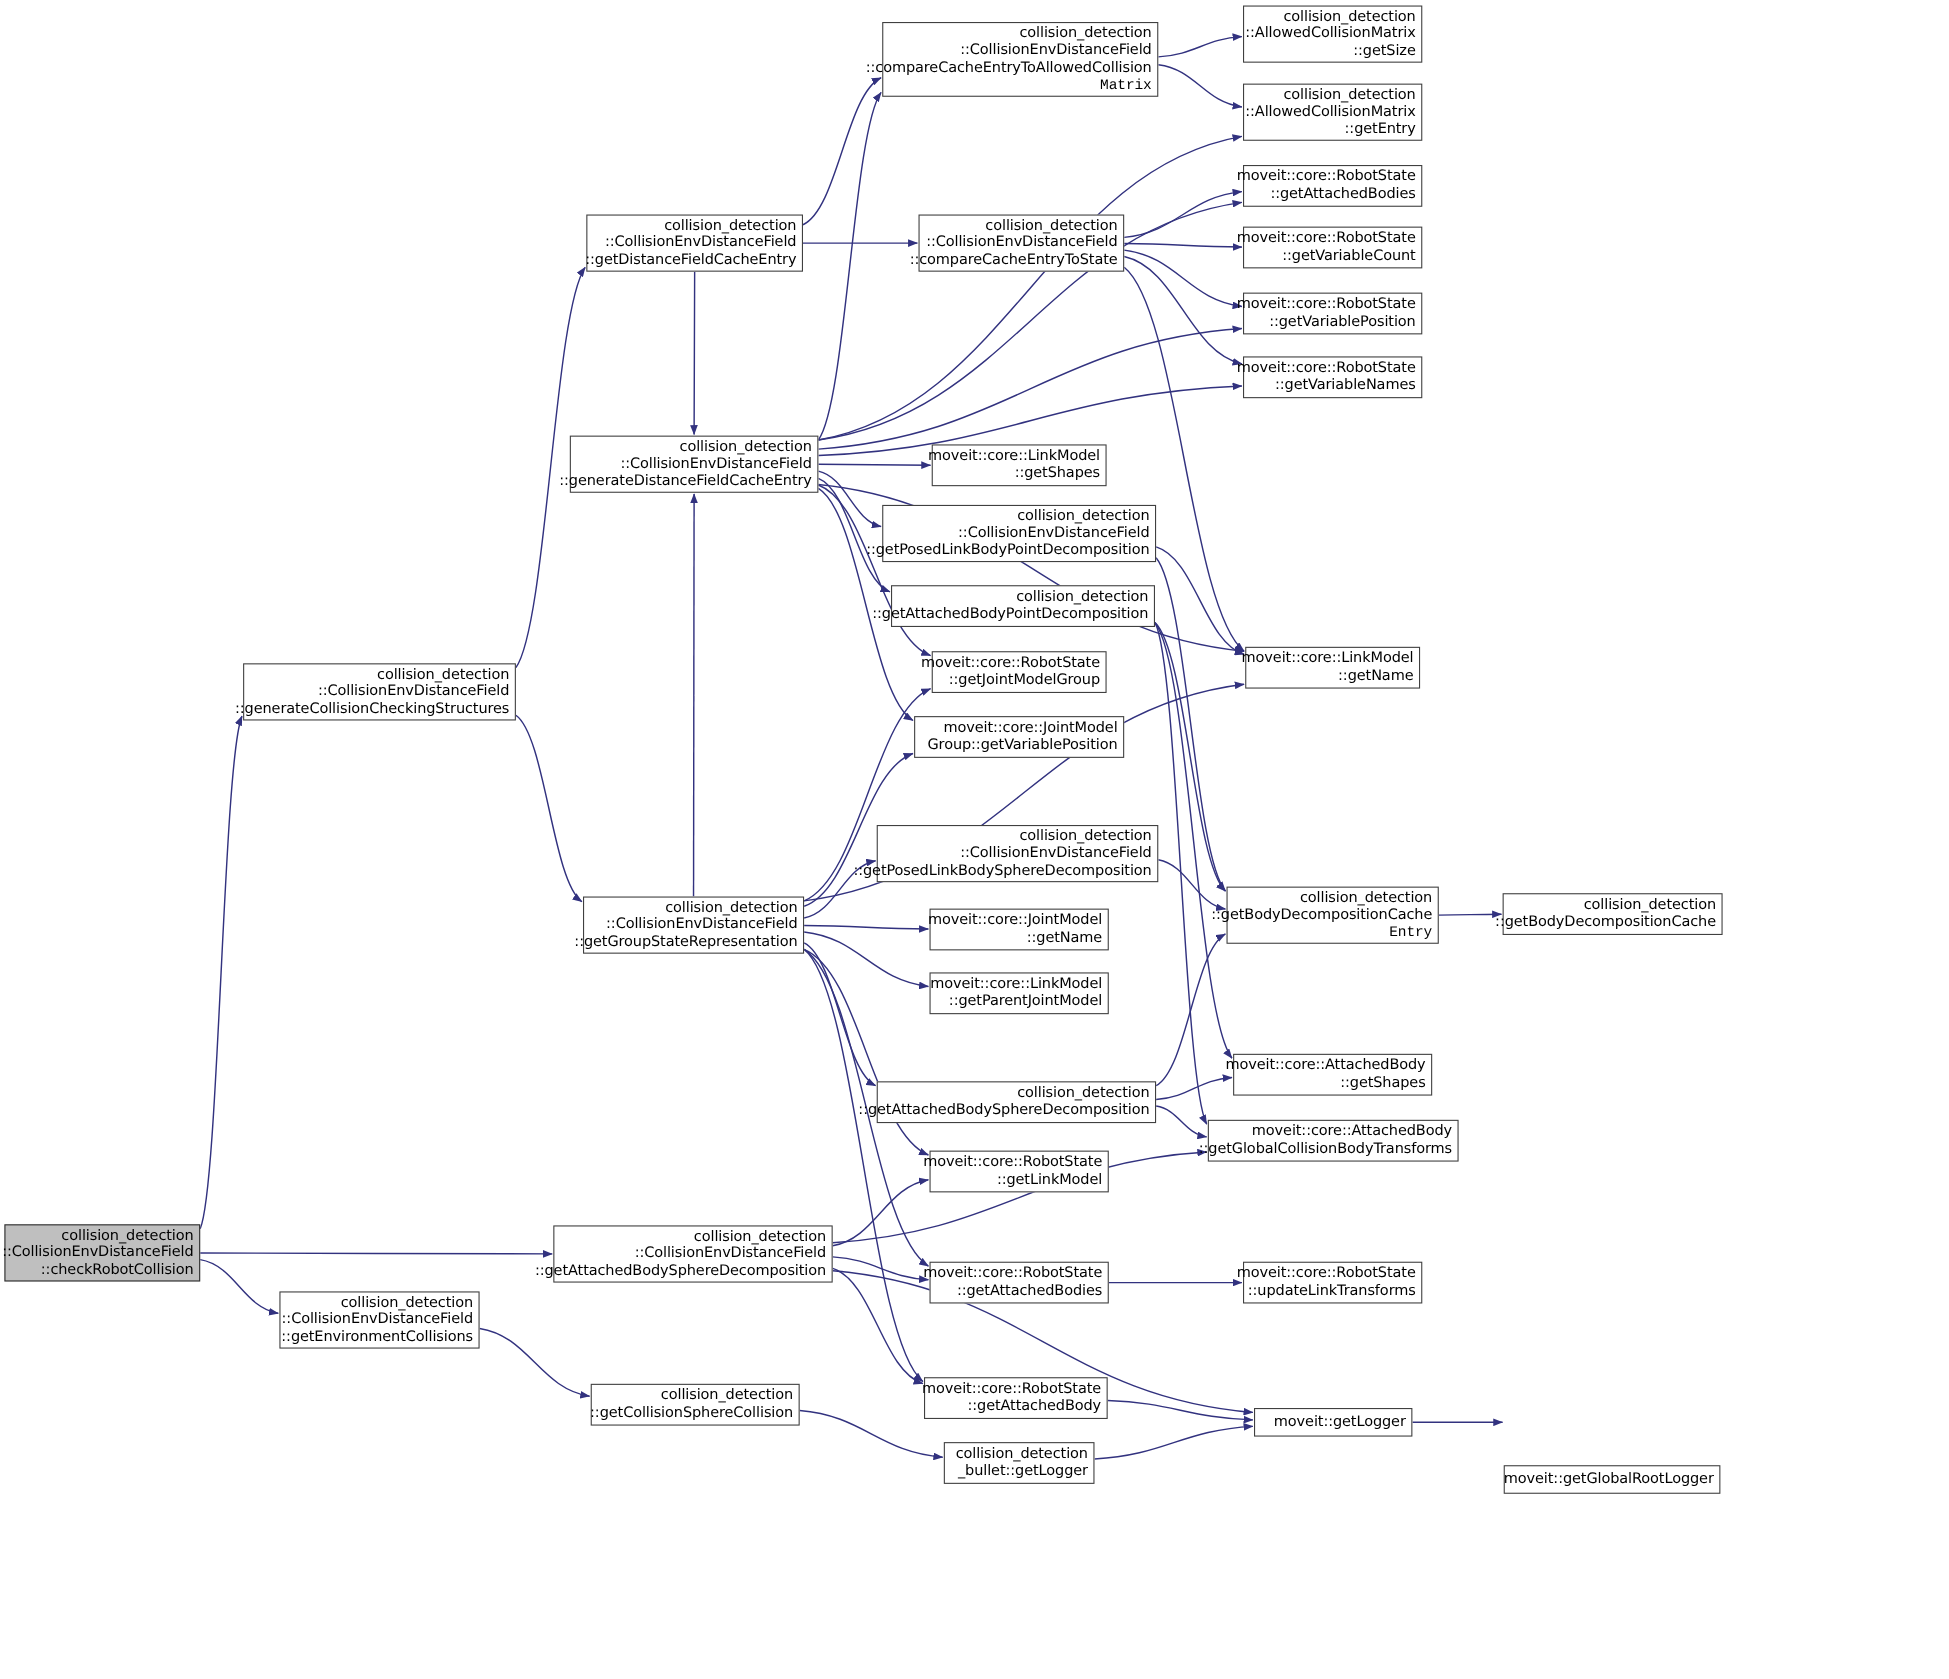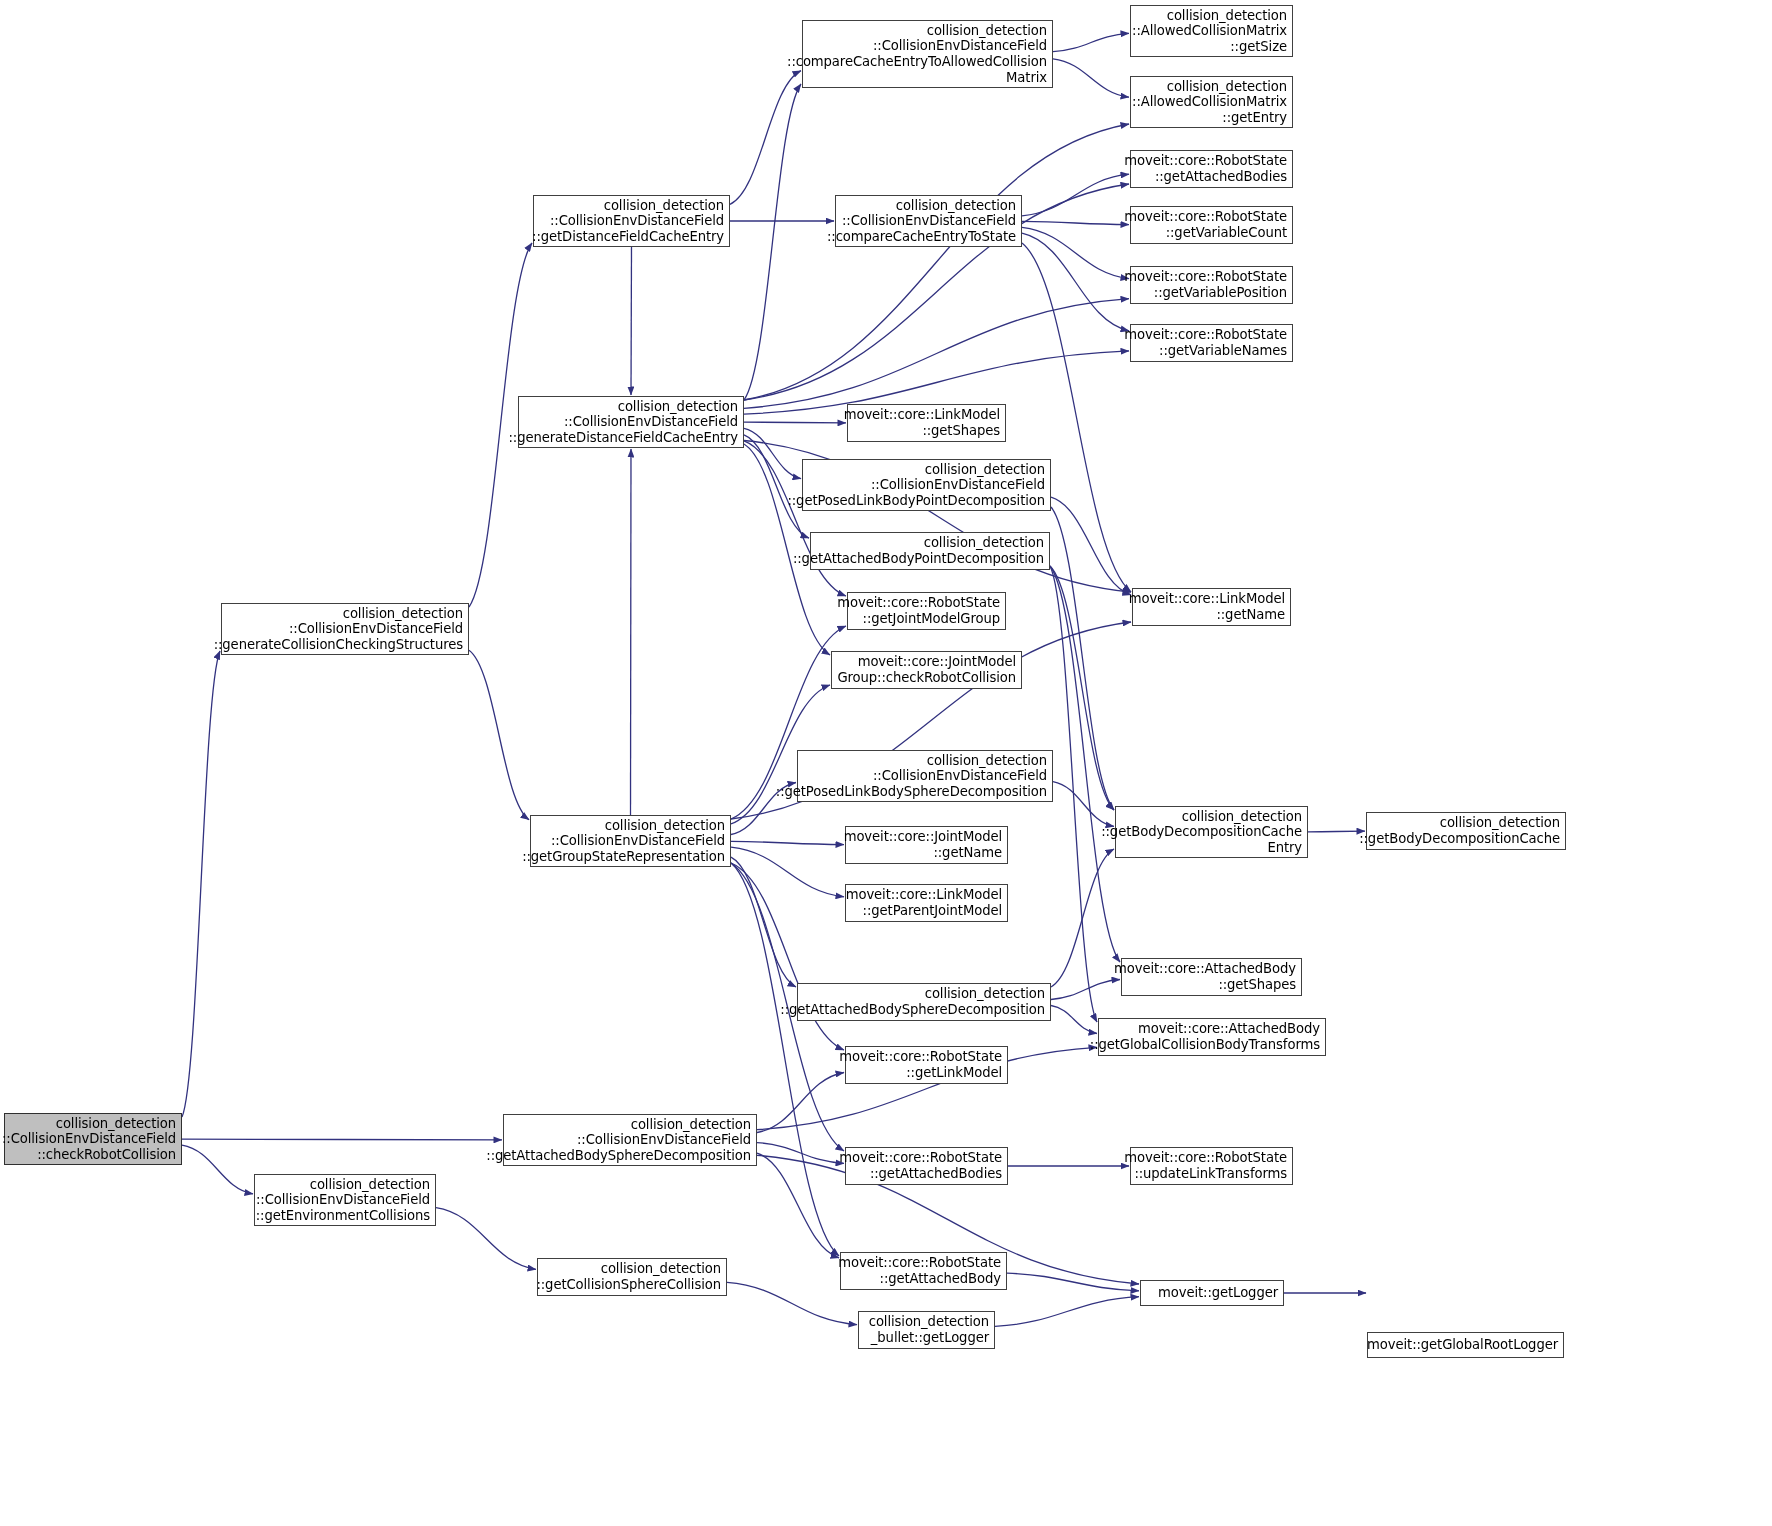--- a/index.html
+++ b/index.html
@@ -34,21 +34,21 @@
     letter-spacing:-0.1px;
     white-space:nowrap;
     padding:1px 5px;
     z-index:2;
   }
   .node.root{
     background:#bfbfbf;
     border:1px solid #303030;
   }
   .node .ln{display:block;}
-  .node .ln.indent{padding-left:18px;}
+  .node .ln.indent{padding-left:18px;font-family:Liberation Mono, monospace;}
 </style>
 </head>
 <body>
 
 <div id="canvas">
   <svg class="edges" id="edge-layer" xmlns="http://www.w3.org/2000/svg">
     <defs>
       <marker id="arrow" markerWidth="9" markerHeight="7" refX="8.5" refY="3.5" orient="auto" markerUnits="userSpaceOnUse">
         <path d="M0,0 L9,3.5 L0,7 z" fill="#32327f"></path>
       </marker>
@@ -177,21 +177,21 @@
       <div class="node" style="left: 810px; top: 532px; width: 240px; height: 38px;">
         <span class="ln">collision_detection</span>
         <span class="ln">::getAttachedBodyPointDecomposition</span>
       </div>
       <div class="node" style="left: 847px; top: 592px; width: 159px; height: 38px;">
         <span class="ln">moveit::core::RobotState</span>
         <span class="ln">::getJointModelGroup</span>
       </div>
       <div class="node" style="left: 831px; top: 651px; width: 191px; height: 38px;">
         <span class="ln">moveit::core::JointModel</span>
-        <span class="ln">Group::checkRobotCollision</span>
+        <span class="ln">Group::getVariablePosition</span>
       </div>
       <div class="node" style="left: 797px; top: 750px; width: 256px; height: 52px;">
         <span class="ln">collision_detection</span>
         <span class="ln">::CollisionEnvDistanceField</span>
         <span class="ln">::getPosedLinkBodySphereDecomposition</span>
       </div>
       <div class="node" style="left: 845px; top: 826px; width: 163px; height: 38px;">
         <span class="ln">moveit::core::JointModel</span>
         <span class="ln">::getName</span>
       </div>

